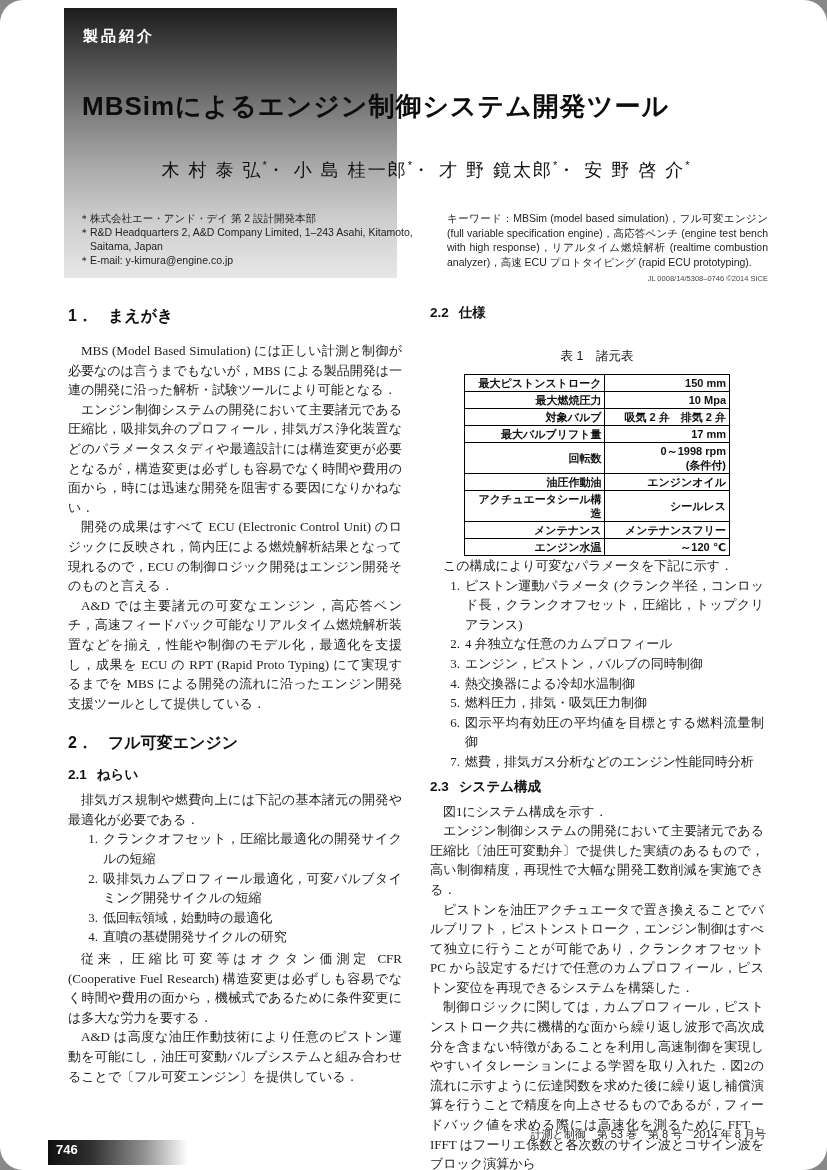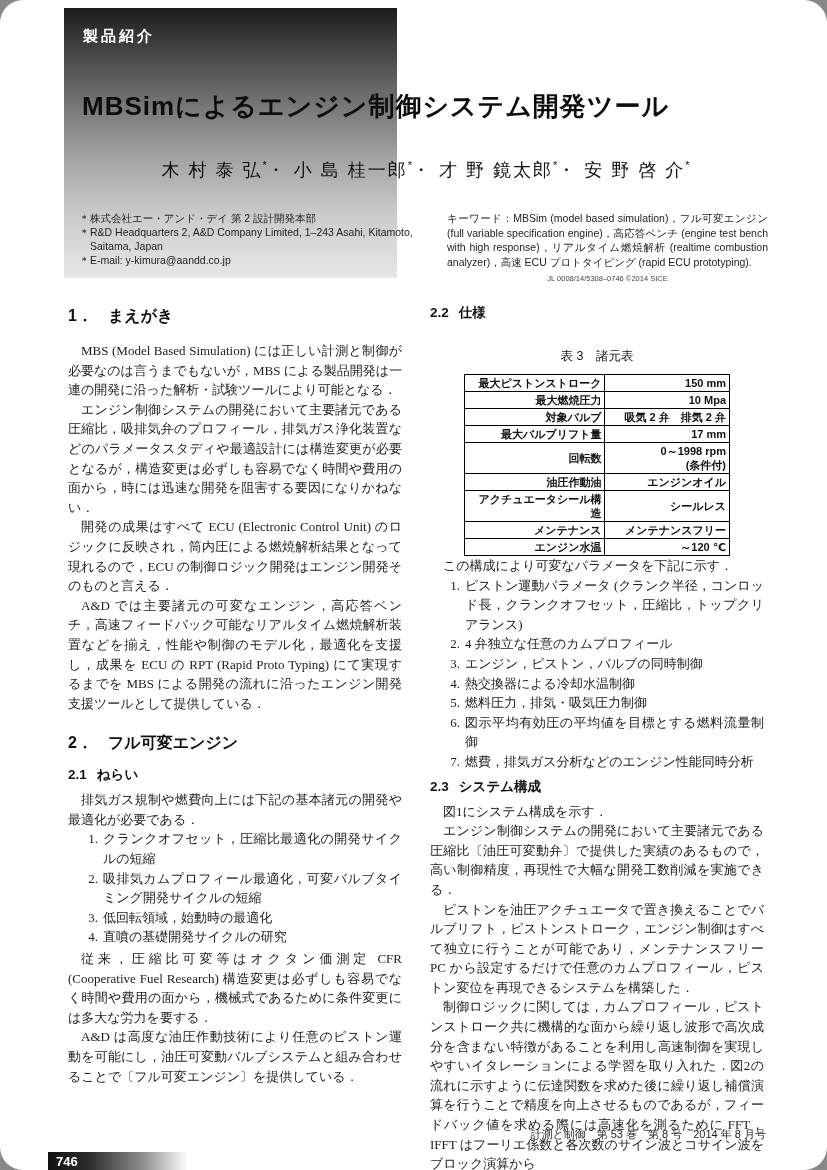--- a/index.html
+++ b/index.html
@@ -29,21 +29,21 @@
   .affiliations {
     position:absolute; left:79px; top:211px; width:342px; color:#222;
     font:10.5px/14px "Liberation Sans","DejaVu Sans",sans-serif;
   }
   .aff-line { display:flex; }
   .aff-m { flex:none; width:11px; }
   .keywords {
     position:absolute; left:447px; top:211px; width:321px; color:#222; text-align:justify;
     font:10.5px/14.5px "Liberation Sans","DejaVu Sans",sans-serif;
   }
-  .journal-id { margin-top:3px; font-size:7.5px; color:#444; text-align:center; }
+  .journal-id { margin-top:3px; font-size:7.5px; color:#444; text-align:right; }
   
   .col { position:absolute; top:298px; width:334px; }
   .col-left  { left:68px; }
   .col-right { left:430px; }
   h1.sec {
     font:bold 16px "Liberation Sans","DejaVu Sans",sans-serif; color:#111;
     margin:8px 0 14px;
   }
   h1.sec .num { margin-right:15px; }
   h1.sec.second { margin-top:20px; margin-bottom:12px; }
@@ -67,23 +67,22 @@
   table.spec {
     border-collapse:collapse; margin:0 auto; width:266px; border:1.5px solid #000;
     font:bold 11px/14px "Liberation Sans","DejaVu Sans",sans-serif; color:#111;
   }
   .spec td { border:1px solid #000; text-align:right; padding:1px 3px; }
   .spec td.l { width:53%; }
   .spec .t-note:empty { display:none; }
   .after-table { margin-top:16px; }
   
   .page-num-band {
-    position:absolute; left:48px; top:1140px; width:140px; height:19px;
+    position:absolute; left:48px; top:1140px; width:140px; height:25px;
     background:linear-gradient(90deg,#101010 0%,#2e2e2e 30%,#8f8f8f 68%,#ffffff 100%);
-    margin-top:12px;
   }
   .page-num {
     color:#fff; padding-left:8px;
     font:bold 13px/19px "Liberation Sans","DejaVu Sans",sans-serif;
   }
   .footer-info {
     position:absolute; right:61px; top:1127px; color:#222;
     font:11px "Liberation Sans","DejaVu Sans",sans-serif;
   }
 </style>
@@ -121,21 +120,21 @@
         <span class="aff-t">R&amp;D Headquarters 2, A&amp;D Company Limited, 1–243 Asahi, Kitamoto,</span>
       </div>
 
       <div class="aff-line">
         <span class="aff-m"></span>
         <span class="aff-t">Saitama, Japan</span>
       </div>
 
       <div class="aff-line">
         <span class="aff-m">＊</span>
-        <span class="aff-t">E-mail: y-kimura@aandd.co.jp</span>
+        <span class="aff-t">E-mail: y-kimura@engine.co.jp</span>
       </div>
     </div>
 
   <div class="keywords">
     <div>キーワード：MBSim (model based simulation)，フル可変エンジン (full variable specification engine)，高応答ベンチ (engine test bench with high response)，リアルタイム燃焼解析 (realtime combustion analyzer)，高速 ECU プロトタイピング (rapid ECU prototyping).</div>
     <div class="journal-id">JL 0008/14/5308–0746 ©2014 SICE</div>
   </div>
 
   <div class="col col-left">
 
@@ -191,21 +190,21 @@
       </div>
 
   </div>
 
   <div class="col col-right">
 
     <h2 class="sub">
       <span class="num">2.2</span><span>仕様</span>
     </h2>
 
-    <div class="tbl-caption">表 3　諸元表</div>
+    <div class="tbl-caption">表 1　諸元表</div>
 
     <table class="spec">
       <tbody>
 
           <tr>
             <td class="l">最大ピストンストローク</td>
             <td class="v">
               <div>150 mm</div>
 
             </td>
@@ -318,21 +317,21 @@
       </div>
 
     <h2 class="sub">
       <span class="num">2.3</span><span>システム構成</span>
     </h2>
 
     <div>
 
     <p class="body">図1にシステム構成を示す．</p>
         <p class="body">エンジン制御システムの開発において主要諸元である圧縮比〔油圧可変動弁〕で提供した実績のあるもので，高い制御精度，再現性で大幅な開発工数削減を実施できる．</p>
-        <p class="body">ピストンを油圧アクチュエータで置き換えることでバルブリフト，ピストンストローク，エンジン制御はすべて独立に行うことが可能であり，メンテナンスフリー PC から設定するだけで任意のカムプロフィール，ピストン変位を再現できるシステムを構築した．</p>
+        <p class="body">ピストンを油圧アクチュエータで置き換えることでバルブリフト，ピストンストローク，エンジン制御はすべて独立に行うことが可能であり，クランクオフセット PC から設定するだけで任意のカムプロフィール，ピストン変位を再現できるシステムを構築した．</p>
         <p class="body">制御ロジックに関しては，カムプロフィール，ピストンストローク共に機構的な面から繰り返し波形で高次成分を含まない特徴があることを利用し高速制御を実現しやすいイタレーションによる学習を取り入れた．図2の流れに示すように伝達関数を求めた後に繰り返し補償演算を行うことで精度を向上させるものであるが，フィードバック値を求める際には高速化を測るために FFT，IFFT はフーリエ係数と各次数のサイン波とコサイン波をブロック演算から</p>
       </div>
 
   </div>
 
   <div class="page-num-band">
     <div class="page-num">746</div>
   </div>
   <div class="footer-info">計測と制御　第 53 巻　第 8 号　2014 年 8 月号</div>
 

